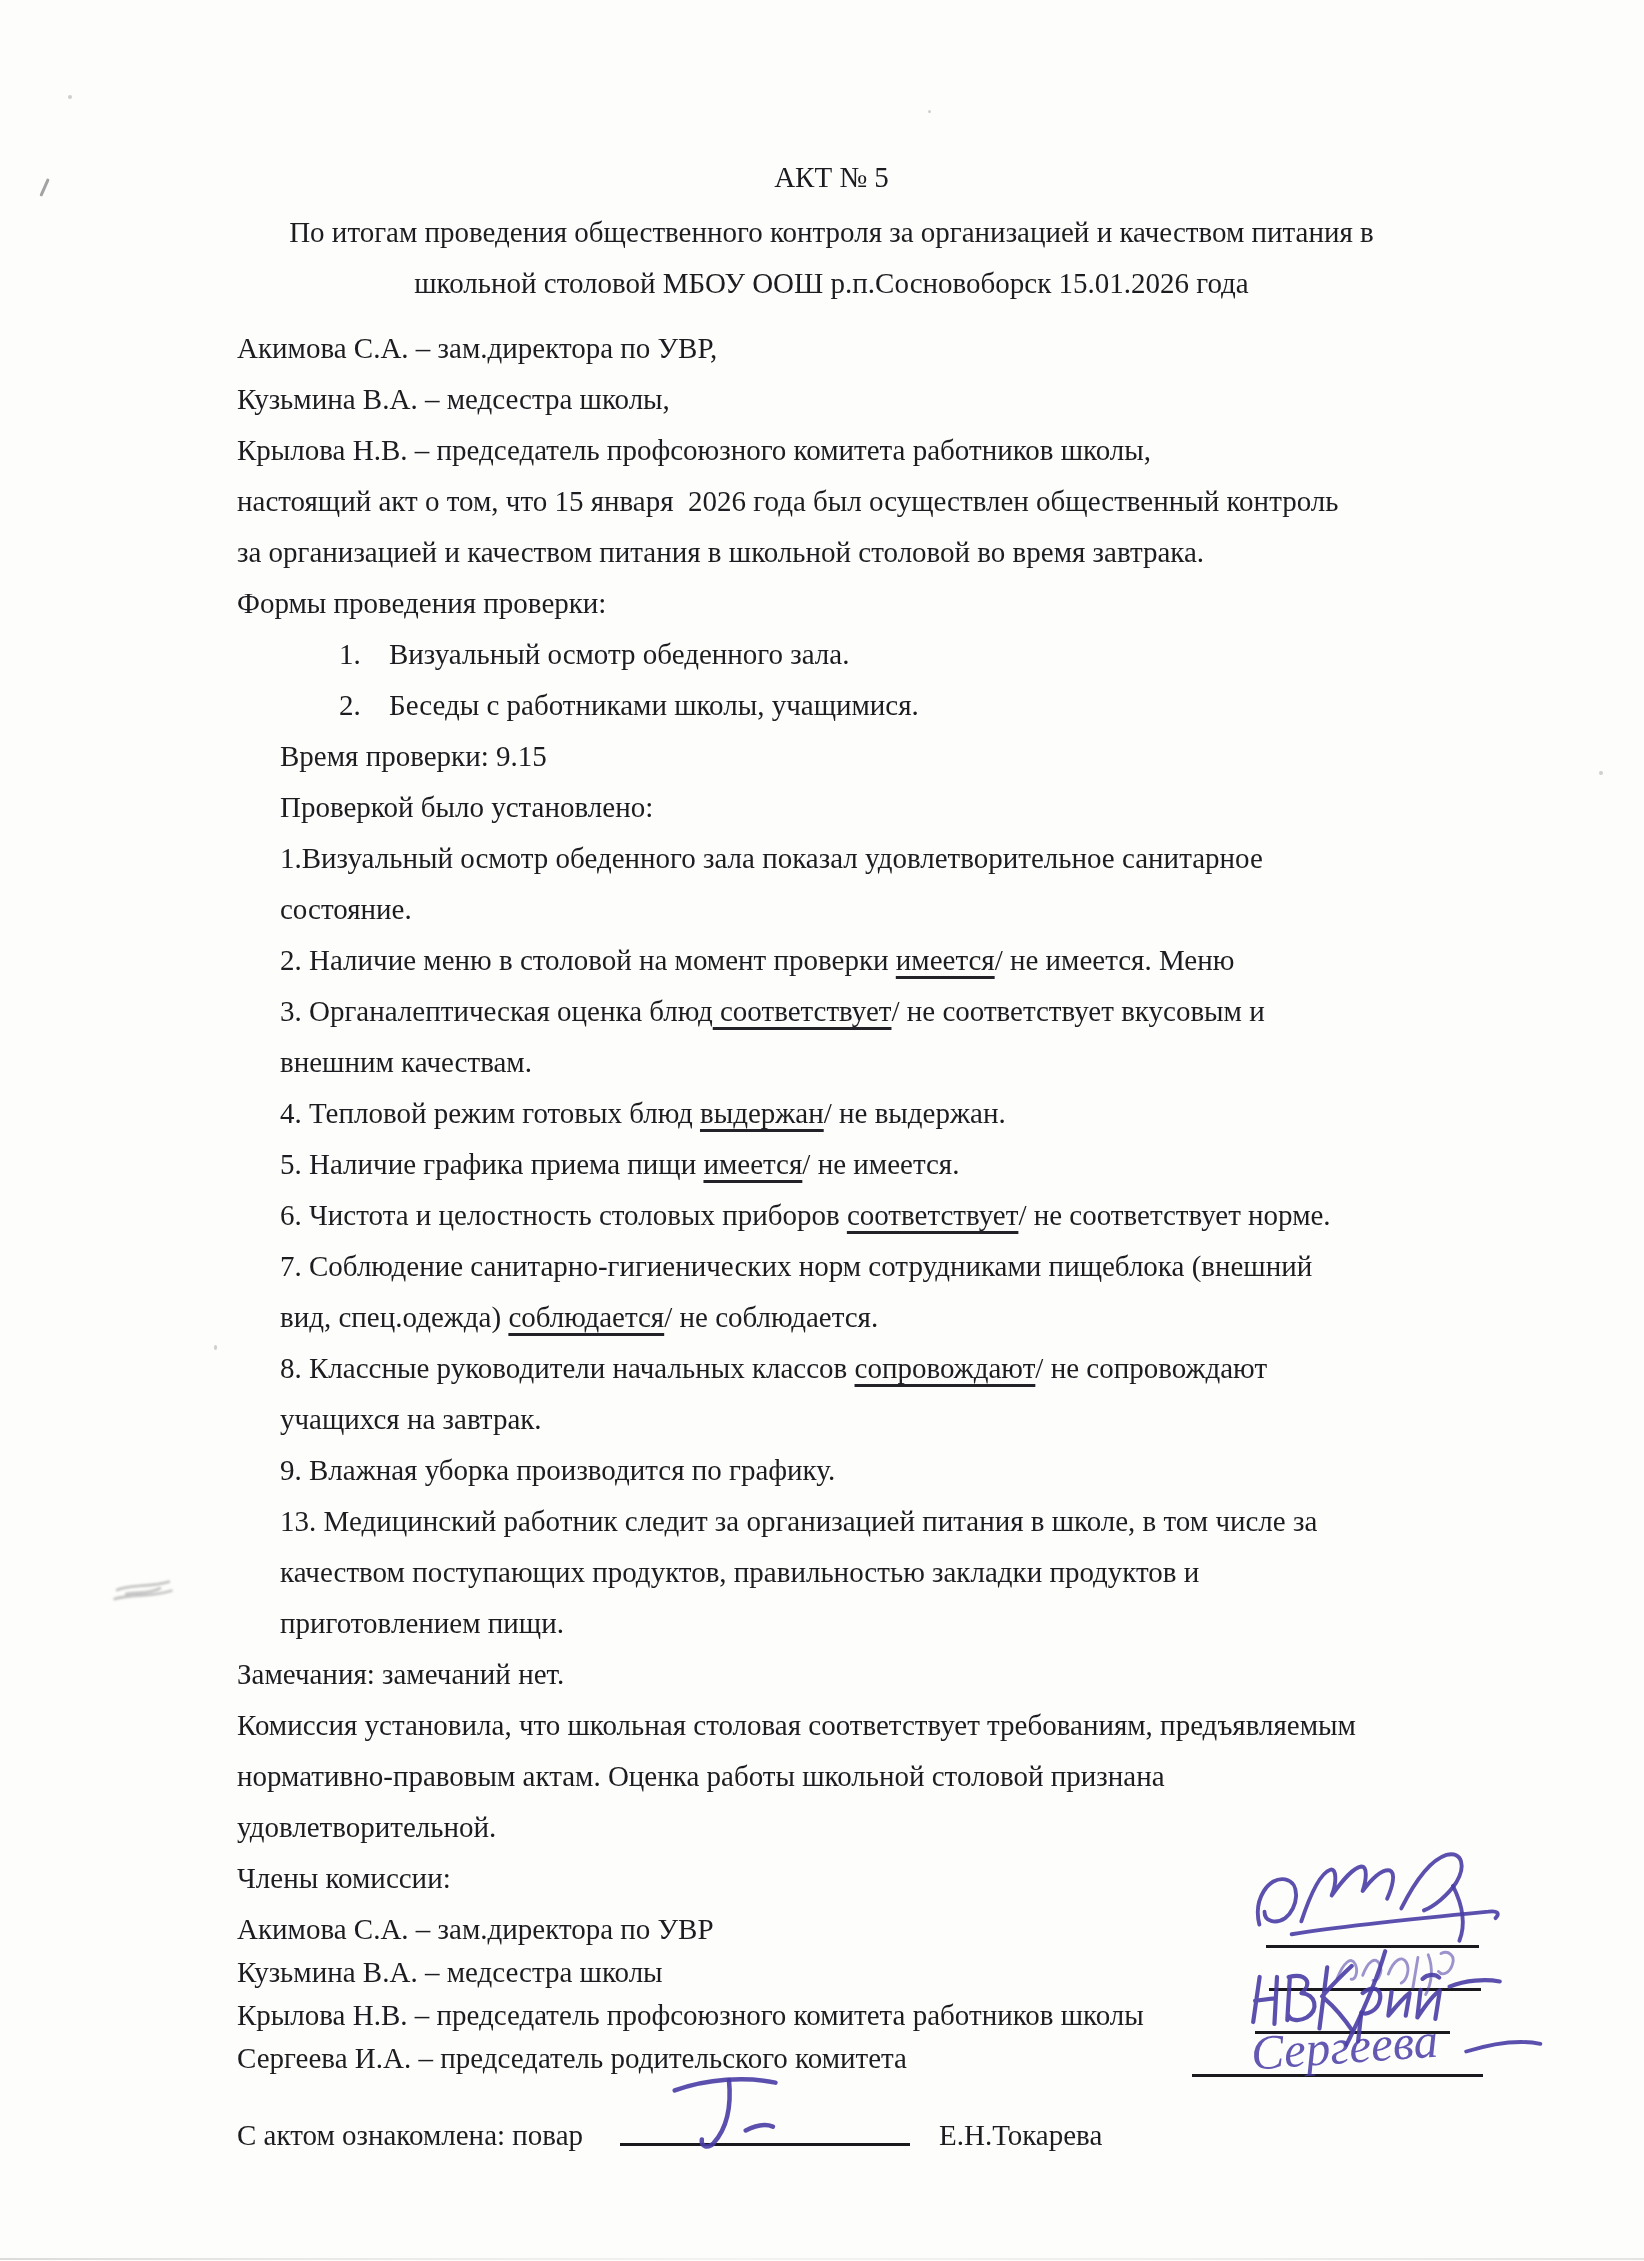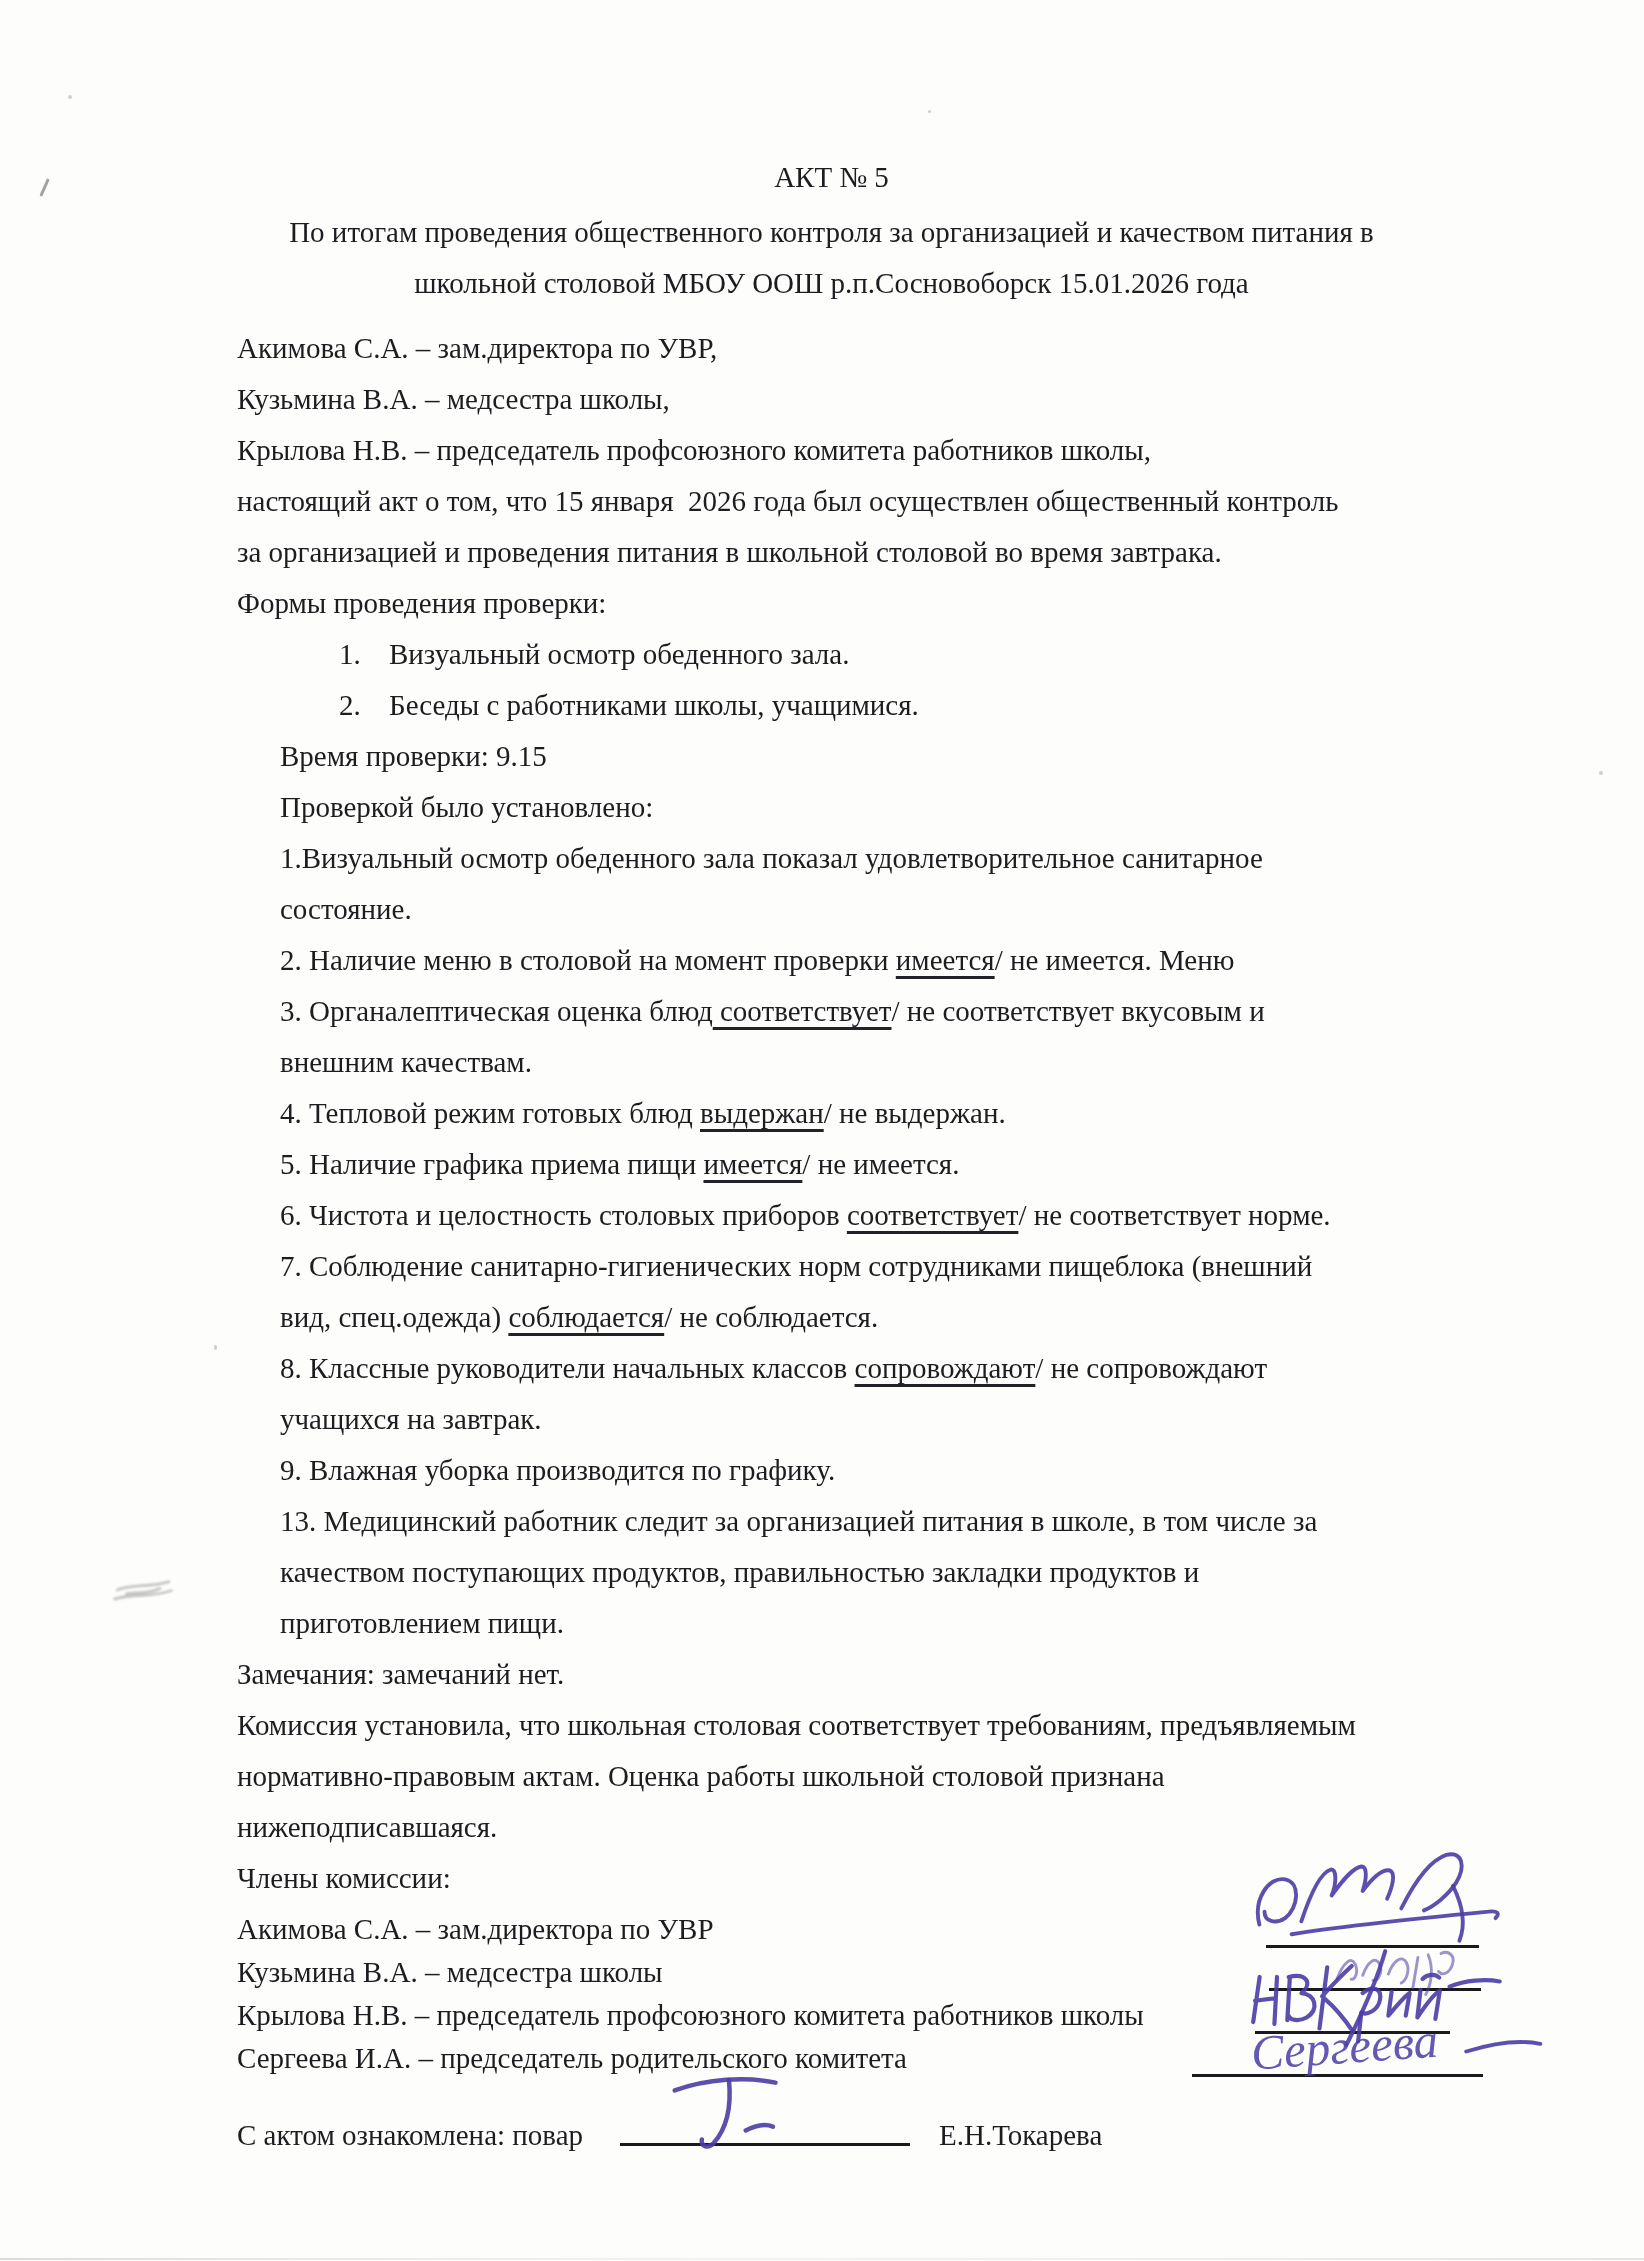--- a/index.html
+++ b/index.html
@@ -86,21 +86,21 @@
       <p class="line title-line">АКТ № 5</p>
       <p class="line">По итогам проведения общественного контроля за организацией и качеством питания в</p>
       <p class="line">школьной столовой МБОУ ООШ р.п.Сосновоборск 15.01.2026 года</p>
     </div>
 
     <div class="intro">
       <p class="line">Акимова С.А. – зам.директора по УВР,</p>
       <p class="line">Кузьмина В.А. – медсестра школы,</p>
       <p class="line">Крылова Н.В. – председатель профсоюзного комитета работников школы,</p>
       <p class="line">настоящий акт о том, что 15 января  2026 года был осуществлен общественный контроль</p>
-      <p class="line">за организацией и проведения питания в школьной столовой во время завтрака.</p>
+      <p class="line">за организацией и качеством питания в школьной столовой во время завтрака.</p>
       <p class="line">Формы проведения проверки:</p>
     </div>
 
     <div>
       <p class="line num-item">
         <span class="num">1.</span><span>Визуальный осмотр обеденного зала.</span>
       </p>
       <p class="line num-item">
         <span class="num">2.</span><span>Беседы с работниками школы, учащимися.</span>
       </p>
@@ -124,21 +124,21 @@
       <p class="line ind">учащихся на завтрак.</p>
       <p class="line ind">9. Влажная уборка производится по графику.</p>
       <p class="line ind">13. Медицинский работник следит за организацией питания в школе, в том числе за</p>
       <p class="line ind">качеством поступающих продуктов, правильностью закладки продуктов и</p>
       <p class="line ind">приготовлением пищи.</p>
     </div>
 
     <p class="line">Замечания: замечаний нет.</p>
     <p class="line">Комиссия установила, что школьная столовая соответствует требованиям, предъявляемым</p>
     <p class="line">нормативно-правовым актам. Оценка работы школьной столовой признана</p>
-    <p class="line">нижеподписавшаяся.</p>
+    <p class="line">удовлетворительной.</p>
     <p class="line">Члены комиссии:</p>
 
     <div class="member-row">
       <span class="line">Акимова С.А. – зам.директора по УВР</span>
       <span class="sig-line sl1"></span>
       <svg class="sig sg1" viewBox="0 0 420 170">
         <path d="M30,120 C20,80 45,45 70,50 C95,55 90,95 70,110 C55,120 38,115 38,100" stroke="#4a3da6"></path>
         <path d="M95,115 C110,70 125,40 140,35 C150,32 150,55 142,75 C160,50 175,32 188,30 C198,30 196,50 190,68 C205,48 220,34 232,36 C242,40 236,62 228,80" stroke="#4a3da6"></path>
         <path d="M250,95 C270,55 295,20 320,12 C345,6 350,30 335,55 C322,75 300,92 285,98" stroke="#4a3da6"></path>
         <path d="M80,135 C160,122 260,112 385,100 C398,98 404,102 396,110" stroke="#4a3da6"></path>

